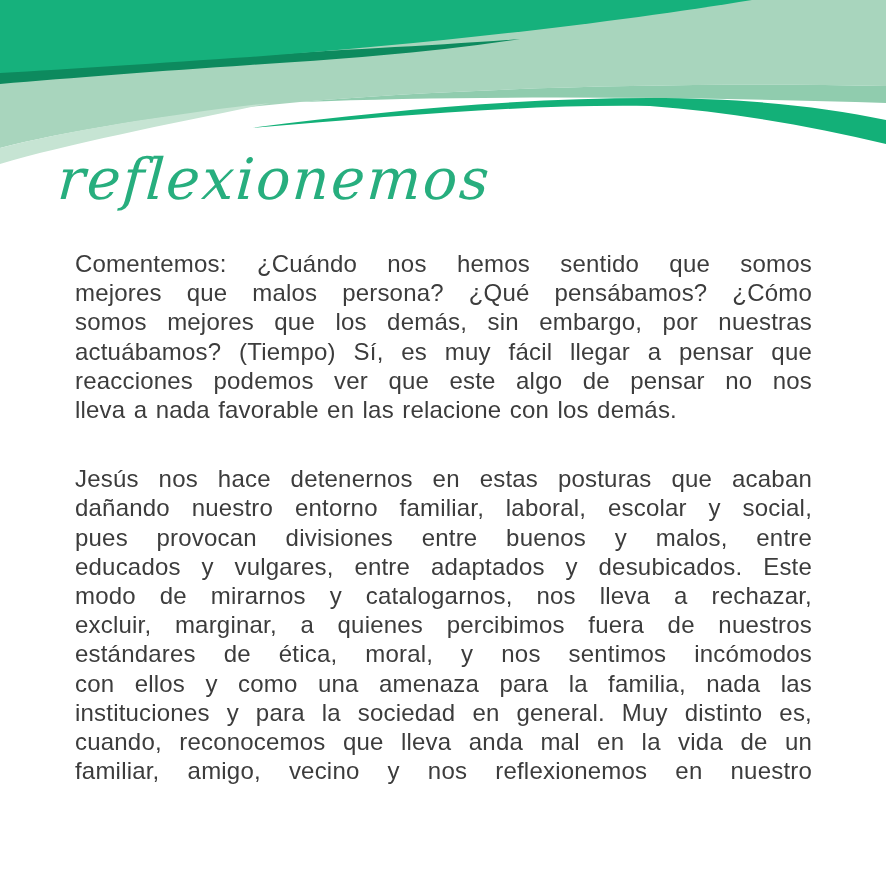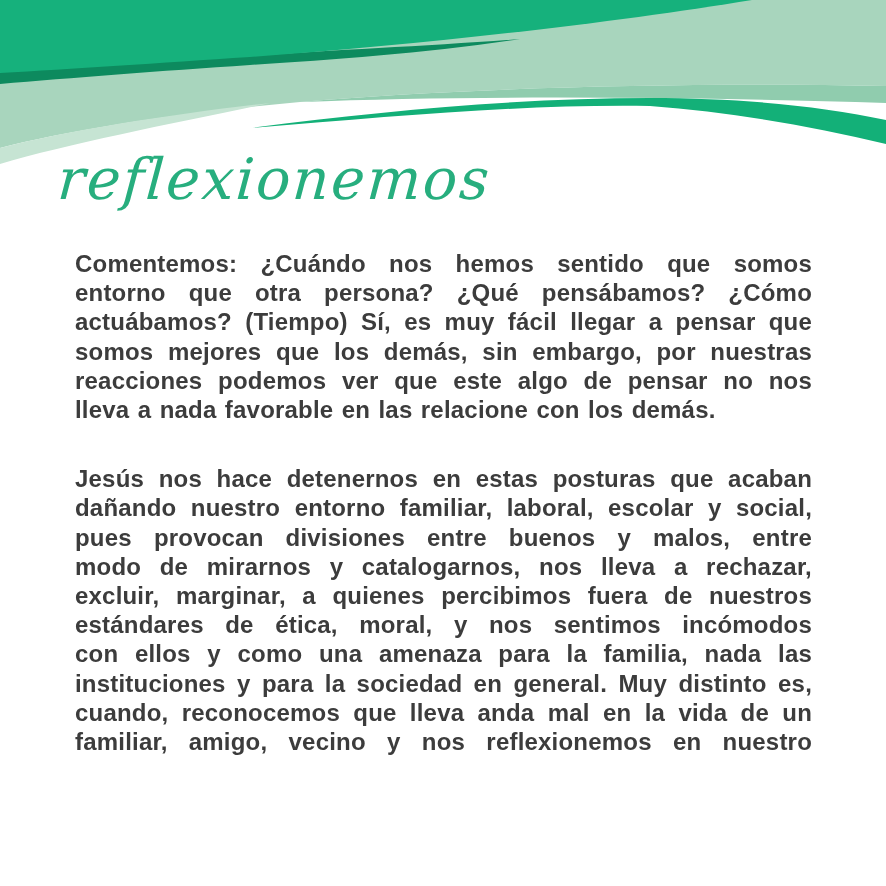--- a/index.html
+++ b/index.html
@@ -44,21 +44,20 @@
     line-height: 29.2px;
     font-weight: 300;
     letter-spacing: 0.2px;
     word-spacing: 1.5px;
   }
   .paragraph { margin: 0; }
   .paragraph + .paragraph { margin-top: 40px; }
   .line {
     text-align: justify;
     text-align-last: justify;
-    font-weight: bold;
   }
   .line.last {
     text-align-last: left;
   }
 </style>
 </head>
 <body>
 
 <div class="page" style="background: rgb(255, 255, 255);">
 
@@ -75,30 +74,31 @@
     <path d="M0,0 L752,0 C620,22 420,45 250,57 C160,63 70,69 0,73 Z" fill="#16b17c"></path>
 
     <path d="M250,128 C380,111 520,98 650,98 C740,98 820,106 886,120 L886,144 C810,126 730,112 650,106 C520,104 390,117 250,128 Z" fill="#13b078"></path>
   </svg>
 
   <div class="title" style="color: rgb(39, 174, 126);">reflexionemos</div>
 
   <div class="text-block" style="color: rgb(60, 60, 60);">
     <div class="paragraph">
         <div class="line">Comentemos: ¿Cuándo nos hemos sentido que somos</div>
-        <div class="line">entorno que otra persona? ¿Qué pensábamos? ¿Cómo</div>
+        <div class="line">mejores que malos persona? ¿Qué pensábamos? ¿Cómo</div>
+        <div class="line">somos mejores que los demás, sin embargo, por nuestras</div>
         <div class="line">actuábamos? (Tiempo) Sí, es muy fácil llegar a pensar que</div>
-        <div class="line">somos mejores que los demás, sin embargo, por nuestras</div>
         <div class="line">reacciones podemos ver que este algo de pensar no nos</div>
         <div class="line last">lleva a nada favorable en las relacione con los demás.</div>
       </div>
     <div class="paragraph">
         <div class="line">Jesús nos hace detenernos en estas posturas que acaban</div>
         <div class="line">dañando nuestro entorno familiar, laboral, escolar y social,</div>
         <div class="line">pues provocan divisiones entre buenos y malos, entre</div>
+        <div class="line">educados y vulgares, entre adaptados y desubicados. Este</div>
         <div class="line">modo de mirarnos y catalogarnos, nos lleva a rechazar,</div>
         <div class="line">excluir, marginar, a quienes percibimos fuera de nuestros</div>
         <div class="line">estándares de ética, moral, y nos sentimos incómodos</div>
         <div class="line">con ellos y como una amenaza para la familia, nada las</div>
         <div class="line">instituciones y para la sociedad en general. Muy distinto es,</div>
         <div class="line">cuando, reconocemos que lleva anda mal en la vida de un</div>
         <div class="line">familiar, amigo, vecino y nos reflexionemos en nuestro</div>
       </div>
   </div>
 

